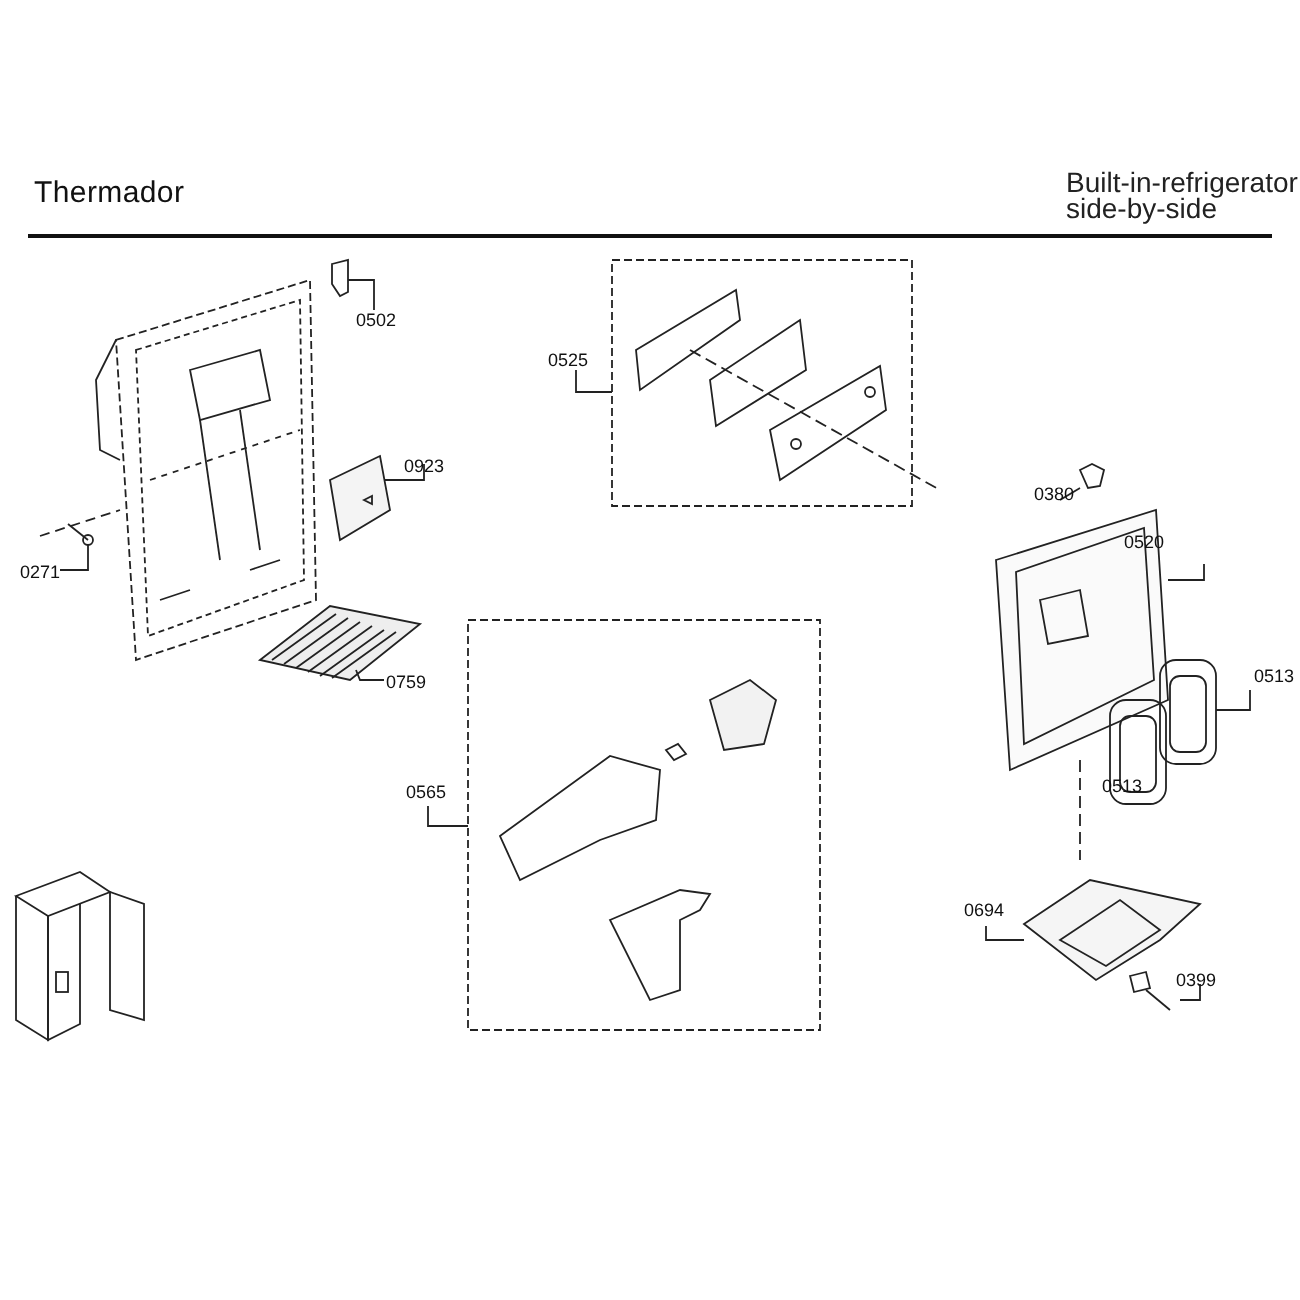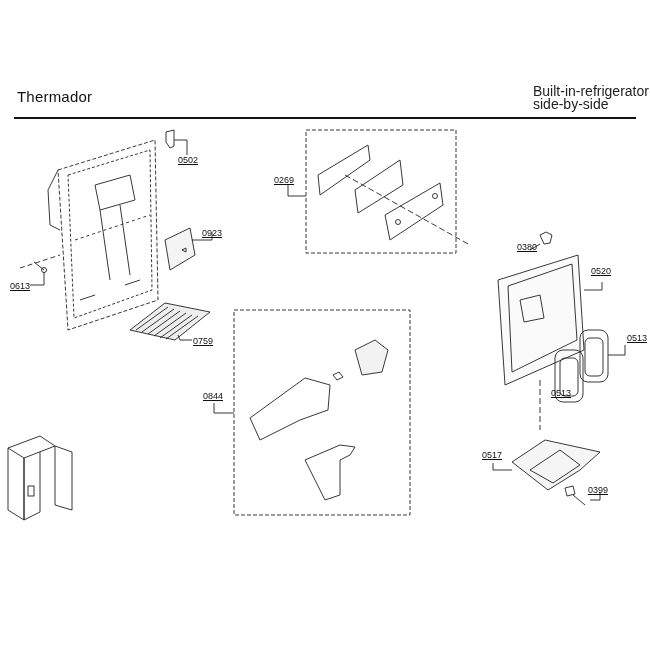--- a/index.html
+++ b/index.html
@@ -1,20 +1,20 @@
 <!DOCTYPE html>
 <html><head>
 <meta charset="utf-8">
 <style>
   html,body{margin:0;padding:0;background:#fff;}
   body{width:650px;height:650px;position:relative;overflow:hidden;font-family:"Liberation Sans",sans-serif;color:#111;}
   .brand{position:absolute;left:17px;top:88px;font-size:15px;font-weight:normal;letter-spacing:0.2px;}
   .subtitle{position:absolute;left:486px;top:85px;font-size:14px;line-height:13px;color:#222;width:150px;margin-left:47px;}
   .rule{position:absolute;left:14px;top:117px;width:622px;height:2px;background:#111;}
-  .lbl{position:absolute;font-size:9px;color:#111;text-decoration:underline;}
+  .lbl{position:absolute;font-size:9px;color:#111;}
   svg{position:absolute;left:0;top:0;}
 </style>
 </head>
 <body>
 
 <div class="brand">Thermador</div>
 <div class="subtitle">
   <div>Built-in-refrigerator side-by-side</div>
 </div>
 <div class="rule"></div>
@@ -109,22 +109,22 @@
     <path d="M8 448 L40 436 L55 446 L24 458 Z"></path>
     <path d="M8 448 L8 510 L24 520 L24 458"></path>
     <path d="M24 458 L24 520 L40 512 L40 452"></path>
     <path d="M55 446 L55 505 L72 510 L72 452 Z"></path>
     <rect x="28" y="486" width="6" height="10"></rect>
   </g>
 </svg>
 
 <div class="lbl" style="left:178px;top:155px">0502</div>
 <div class="lbl" style="left:202px;top:228px">0923</div>
-<div class="lbl" style="left:10px;top:281px">0613</div>
+<div class="lbl" style="left:10px;top:281px">0271</div>
 <div class="lbl" style="left:193px;top:336px">0759</div>
-<div class="lbl" style="left:274px;top:175px">0269</div>
-<div class="lbl" style="left:203px;top:391px">0844</div>
+<div class="lbl" style="left:274px;top:175px">0525</div>
+<div class="lbl" style="left:203px;top:391px">0565</div>
 <div class="lbl" style="left:517px;top:242px">0380</div>
-<div class="lbl" style="left:591px;top:266px">0520</div>
+<div class="lbl" style="left:562px;top:266px">0520</div>
 <div class="lbl" style="left:627px;top:333px">0513</div>
 <div class="lbl" style="left:551px;top:388px">0513</div>
-<div class="lbl" style="left:482px;top:450px">0517</div>
+<div class="lbl" style="left:482px;top:450px">0694</div>
 <div class="lbl" style="left:588px;top:485px">0399</div>
 
 </body></html>

